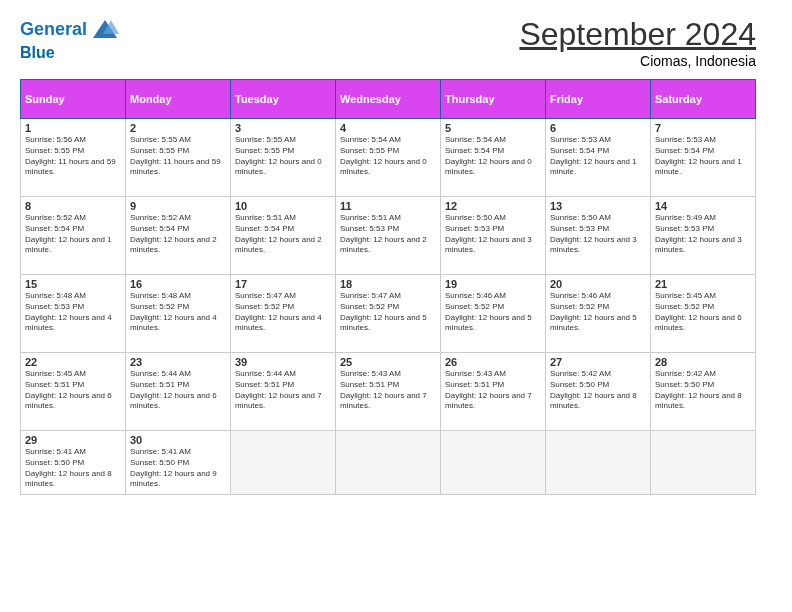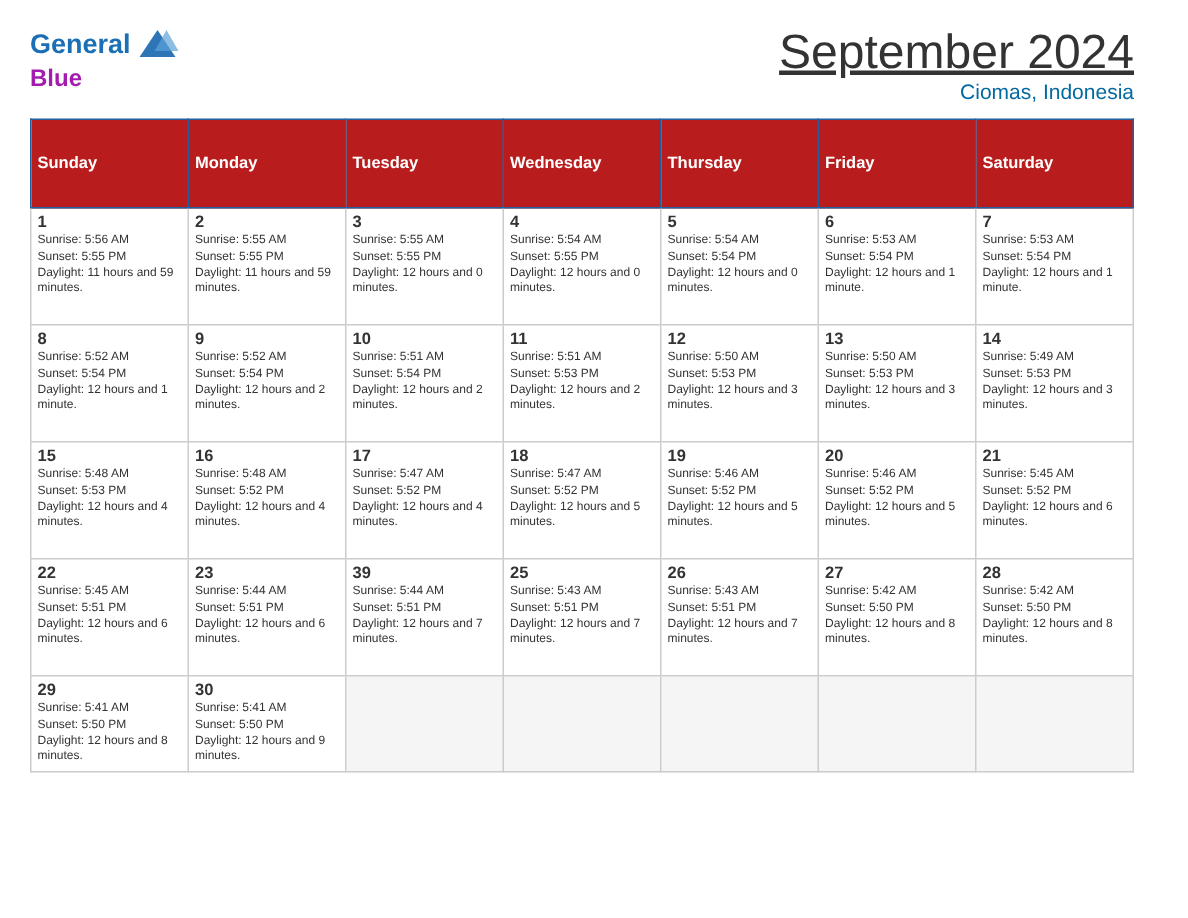--- a/index.html
+++ b/index.html
@@ -43,33 +43,33 @@
       text-align: right;
     }
     .month-title {
       font-size: 32px;
       color: #333;
       font-weight: normal;
       text-decoration: underline;
     }
     .subtitle {
       font-size: 14px;
-      color: #0369a1;
+      color: #000000;
     }
     table {
       width: 100%;
       border-collapse: collapse;
       table-layout: fixed;
     }
     thead tr th {
-      background-color: #b91c1c;
+      background-color: #d946ef;
       color: #fff;
       font-size: 11px;
       font-weight: bold;
-      padding: 23px 4px;
+      padding: 13px 4px;
       text-align: left;
       border: 1px solid #2060a0;
     }
     tbody tr td {
       vertical-align: top;
       border: 1px solid #ccc;
       padding: 3px 4px;
       font-size: 8.5px;
       color: #333;
       height: 78px;
@@ -102,21 +102,21 @@
       <div>
         <div style="display:flex;align-items:center;gap:2px;">
           <div class="logo-text">
             <span>General</span>
           </div>
           <svg class="logo-icon" viewBox="0 0 28 28">
             <polygon points="14,4 26,22 2,22" fill="#2e75b6"></polygon>
             <polygon points="20,4 28,18 12,18" fill="#5ba3d9" opacity="0.7"></polygon>
           </svg>
         </div>
-        <div class="logo-text" style="color:#a21caf;font-size:16px;">Blue</div>
+        <div class="logo-text" style="color:#0369a1;font-size:16px;">Blue</div>
       </div>
     </div>
     <div class="title-block">
       <div class="month-title">September 2024</div>
       <div class="subtitle">Ciomas, Indonesia</div>
     </div>
   </div>
 
   <table>
     <thead>

